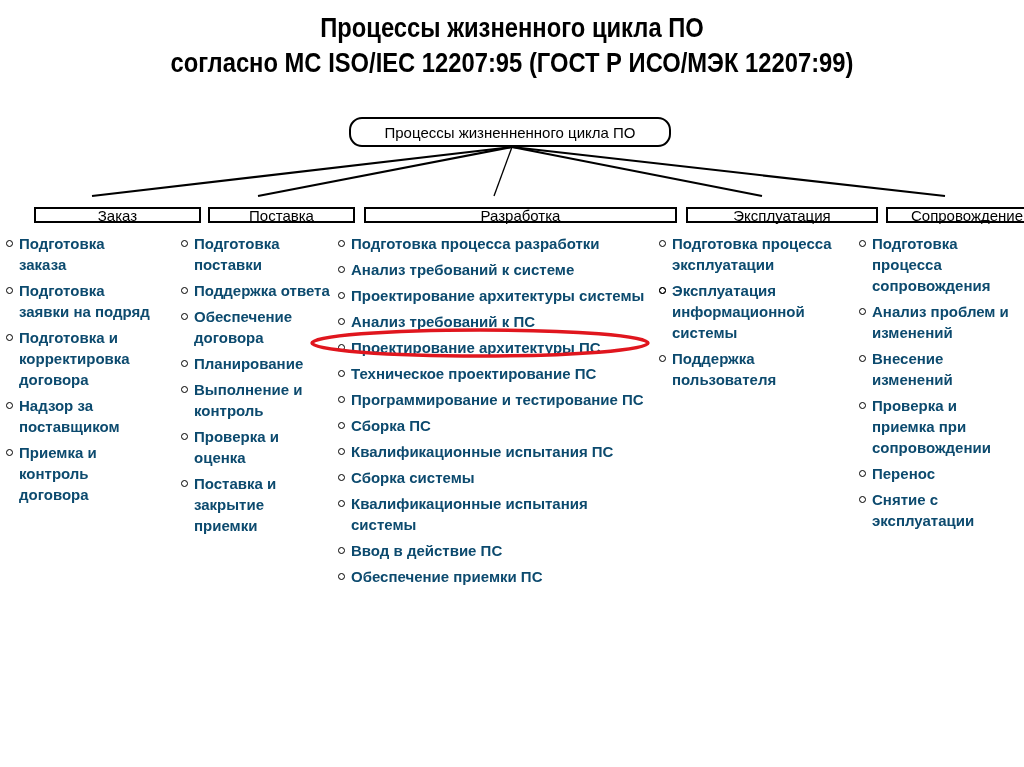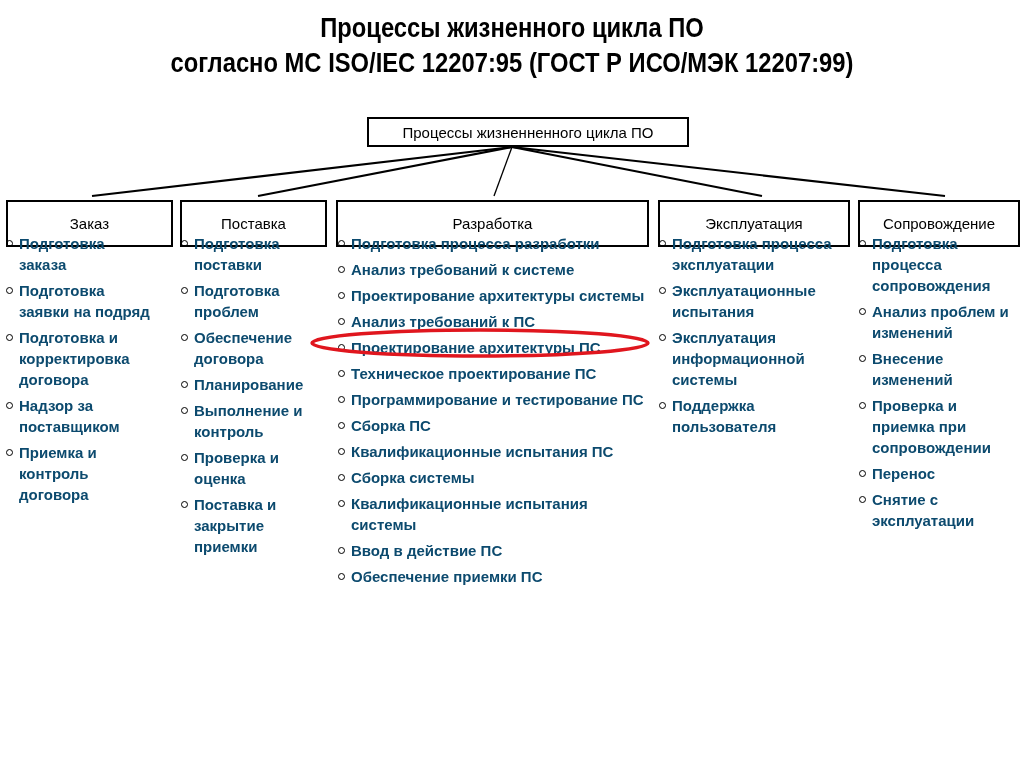--- a/index.html
+++ b/index.html
@@ -13,22 +13,22 @@
       transform: scaleX(0.88);
     }
     .title.t1 { top: 11px; }
     .title.t2 { top: 46px; }
     svg.connectors { position: absolute; left: 0; top: 0; width: 1024px; height: 767px; pointer-events: none; }
     .box {
       position: absolute; box-sizing: border-box; border: 2px solid #000;
       background: #fff; display: flex; align-items: center; justify-content: center;
       font-size: 15px; white-space: nowrap;
     }
-    .root { left: 367px; top: 117px; width: 322px; height: 30px; font-size: 15px; }
-    .cat { top: 200px; height: 47px; }
+    .root { left: 349px; top: 117px; width: 322px; height: 30px; font-size: 15px; border-radius: 13px; }
+    .cat { top: 207px; height: 16px; margin-left: 28px; }
     .col {
       position: absolute; top: 233px; list-style: none; margin: 0; padding: 0;
       font-weight: bold; font-size: 15px; line-height: 21px; color: #0c4a6e;
     }
     .col li { position: relative; padding-left: 14px; margin-bottom: 5px; }
     .col li .bullet {
       position: absolute; left: 1px; top: 7px; width: 5px; height: 5px;
       border: 1.5px solid #000; border-radius: 50%;
     }
     .ellipse { position: absolute; left: 0; top: 0; width: 1024px; height: 767px; pointer-events: none; }
@@ -60,21 +60,21 @@
 <ul class="col" style="left:5px;width:150px;">
   <li><span class="bullet"></span><span>Подготовка заказа</span></li>
   <li><span class="bullet"></span><span>Подготовка заявки на подряд</span></li>
   <li><span class="bullet"></span><span>Подготовка и корректировка договора</span></li>
   <li><span class="bullet"></span><span>Надзор за поставщиком</span></li>
   <li><span class="bullet"></span><span>Приемка и контроль договора</span></li>
 </ul>
 
 <ul class="col" style="left:180px;width:150px;">
   <li><span class="bullet"></span><span>Подготовка поставки</span></li>
-  <li><span class="bullet"></span><span>Подготовка проблем</span></li>
+  <li><span class="bullet"></span><span>Поддержка ответа</span></li>
   <li><span class="bullet"></span><span>Обеспечение договора</span></li>
   <li><span class="bullet"></span><span>Планирование</span></li>
   <li><span class="bullet"></span><span>Выполнение и контроль</span></li>
   <li><span class="bullet"></span><span>Проверка и оценка</span></li>
   <li><span class="bullet"></span><span>Поставка и закрытие приемки</span></li>
 </ul>
 
 <ul class="col" style="left:337px;width:310px;">
   <li><span class="bullet"></span><span>Подготовка процесса разработки</span></li>
   <li><span class="bullet"></span><span>Анализ требований к системе</span></li>
@@ -86,21 +86,21 @@
   <li><span class="bullet"></span><span>Сборка ПС</span></li>
   <li><span class="bullet"></span><span>Квалификационные испытания ПС</span></li>
   <li><span class="bullet"></span><span>Сборка системы</span></li>
   <li><span class="bullet"></span><span>Квалификационные испытания системы</span></li>
   <li><span class="bullet"></span><span>Ввод в действие ПС</span></li>
   <li><span class="bullet"></span><span>Обеспечение приемки ПС</span></li>
 </ul>
 
 <ul class="col" style="left:658px;width:190px;">
   <li><span class="bullet"></span><span>Подготовка процесса эксплуатации</span></li>
-  <li><span class="bullet"></span><span>Эксплуатационные испытания</span></li>
+  <li><span class="bullet"></span></li>
   <li><span class="bullet"></span><span>Эксплуатация информационной системы</span></li>
   <li><span class="bullet"></span><span>Поддержка пользователя</span></li>
 </ul>
 
 <ul class="col" style="left:858px;width:165px;">
   <li><span class="bullet"></span><span>Подготовка процесса сопровождения</span></li>
   <li><span class="bullet"></span><span>Анализ проблем и изменений</span></li>
   <li><span class="bullet"></span><span>Внесение изменений</span></li>
   <li><span class="bullet"></span><span>Проверка и приемка при сопровождении</span></li>
   <li><span class="bullet"></span><span>Перенос</span></li>

